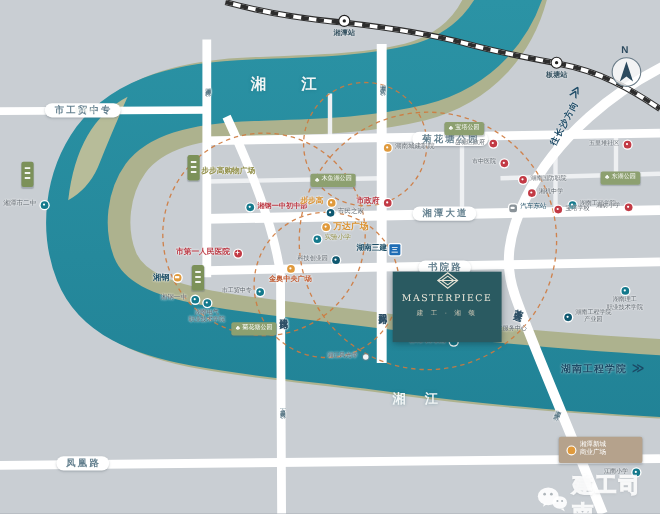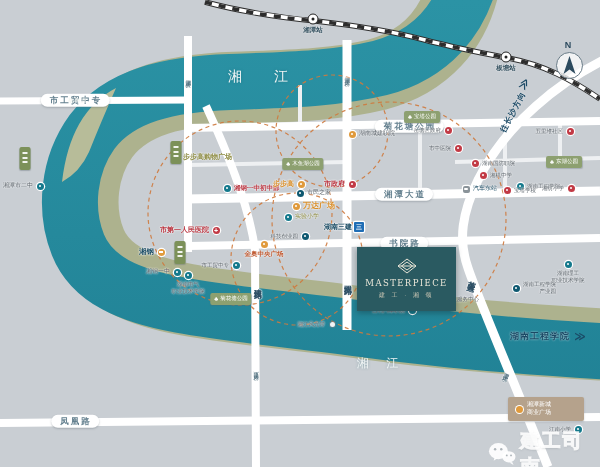--- a/index.html
+++ b/index.html
@@ -27,21 +27,21 @@
   .dot-white{background:#f2f3f4;width:5px;height:5px;left:-2.5px;top:-2.5px;box-shadow:0 0 0 1px rgba(120,130,138,.5);}
   .dot-cross{background:#c23a45;} .dot-cross::after{content:"+";color:#fff;font-size:7px;font-weight:bold;line-height:1;}
   .dot-bar{background:#e09a3c;} .dot-bar::after{content:"";width:4px;height:1.5px;background:#fff;}
   .dot-bus{background:#8a9399;border-radius:2px;} .dot-bus::after{content:"";width:4px;height:2.5px;background:#fff;border-radius:1px;}
   .dot-sq{background:#1f6db5;border-radius:1px;width:10px;height:10px;left:-5px;top:-5px;}
   .dot-sq::after{content:"三";color:#fff;font-size:6px;font-weight:bold;}
   .dot-inner{width:2.5px;height:2.5px;border-radius:50%;background:#fff;}
 
   .poi-label{position:absolute;white-space:nowrap;line-height:1.25;
              text-shadow:0 0 2px rgba(255,255,255,.95),0 0 2px rgba(255,255,255,.9);}
-  .side-right{left:7px;top:50%;transform:translateY(-50%);text-align:right;}
+  .side-right{left:7px;top:50%;transform:translateY(-50%);text-align:center;}
   .side-left{right:7px;top:50%;transform:translateY(-50%);text-align:right;}
   .side-below{top:6px;left:50%;transform:translateX(-50%);text-align:center;}
   .c-gray{color:#5c646b;} .c-navy{color:#1d4e66;} .c-red{color:#bb3742;}
   .c-orange{color:#d98f2b;} .c-redorange{color:#c05a32;} .c-olive{color:#8f8d45;}
 
   
   .park{position:absolute;transform:translate(-50%,-50%);background:#8da070;border-radius:2px;color:#fff;
         font-size:5.5px;line-height:1;padding:3px 4px;white-space:nowrap;display:flex;align-items:center;gap:2px;
         box-shadow:0 1px 1px rgba(90,100,110,.3);}
   .tree{font-size:6px;line-height:1;color:#fff;}
@@ -51,37 +51,37 @@
         background:repeating-linear-gradient(to bottom,rgba(255,255,255,.9) 0 2px,rgba(255,255,255,0) 2px 4.5px);}
 
   
   .station{position:absolute;transform:translate(-50%,-50%);width:9px;height:9px;border-radius:50%;
            background:#fff;border:1.6px solid #222;display:flex;align-items:center;justify-content:center;}
   .station i{width:3.5px;height:3.5px;border-radius:50%;background:#222;}
   .station-name{position:absolute;transform:translateX(-50%);font-size:6.5px;color:#33505f;font-weight:bold;
                 white-space:nowrap;text-shadow:0 0 2px rgba(255,255,255,.95);}
 
   
-  .river-name{position:absolute;transform:translate(-50%,-50%);color:#f2f6f6;font-weight:normal;white-space:nowrap;
+  .river-name{position:absolute;transform:translate(-50%,-50%);color:#f2f6f6;font-weight:bold;white-space:nowrap;
               text-shadow:0 0 3px rgba(20,90,105,.4);}
 
   
   .dir{position:absolute;color:#1b4965;font-weight:bold;white-space:nowrap;letter-spacing:1px;
        text-shadow:0 0 2px rgba(255,255,255,.8);}
   .chev{position:absolute;color:#1b4965;font-weight:bold;line-height:1;}
 
   
   #compass{position:absolute;left:556px;top:52px;width:25px;height:25px;border-radius:50%;
            background:rgba(255,255,255,.75);border:1px solid #6a7c88;}
   #compass-n{position:absolute;left:568px;top:40px;transform:translateX(-50%);font-size:9px;font-weight:bold;color:#2c4a5e;}
   #compass svg{position:absolute;left:0;top:0;}
 
   
   #project{position:absolute;left:357px;top:247px;width:99px;height:64px;background:#2a5a61;
-           box-shadow:0 2px 6px rgba(20,40,45,.4);display:flex;flex-direction:column;align-items:center;justify-content:center;}
+           box-shadow:0 2px 6px rgba(20,40,45,.4);display:flex;flex-direction:column;align-items:center;justify-content:flex-start;}
   #project .brand{font-family:"DejaVu Serif","Liberation Serif",serif;font-size:8.5px;letter-spacing:1.4px;
                   color:#ece8da;margin-top:4px;}
   #project .cn{font-size:6px;letter-spacing:2.5px;color:#cfc9b6;margin-top:3px;}
 
   
   #commercial{position:absolute;left:508px;top:397px;width:76px;height:24px;background:#b5a28c;border-radius:2px;
               display:flex;align-items:center;gap:4px;padding-left:8px;box-sizing:border-box;
               box-shadow:0 1px 2px rgba(90,100,110,.3);}
   #commercial .txt{color:#fff;font-size:6px;line-height:1.3;}
   #commercial .cdot{width:7px;height:7px;border-radius:50%;background:#e09a3c;box-shadow:0 0 0 1px #fff;}

